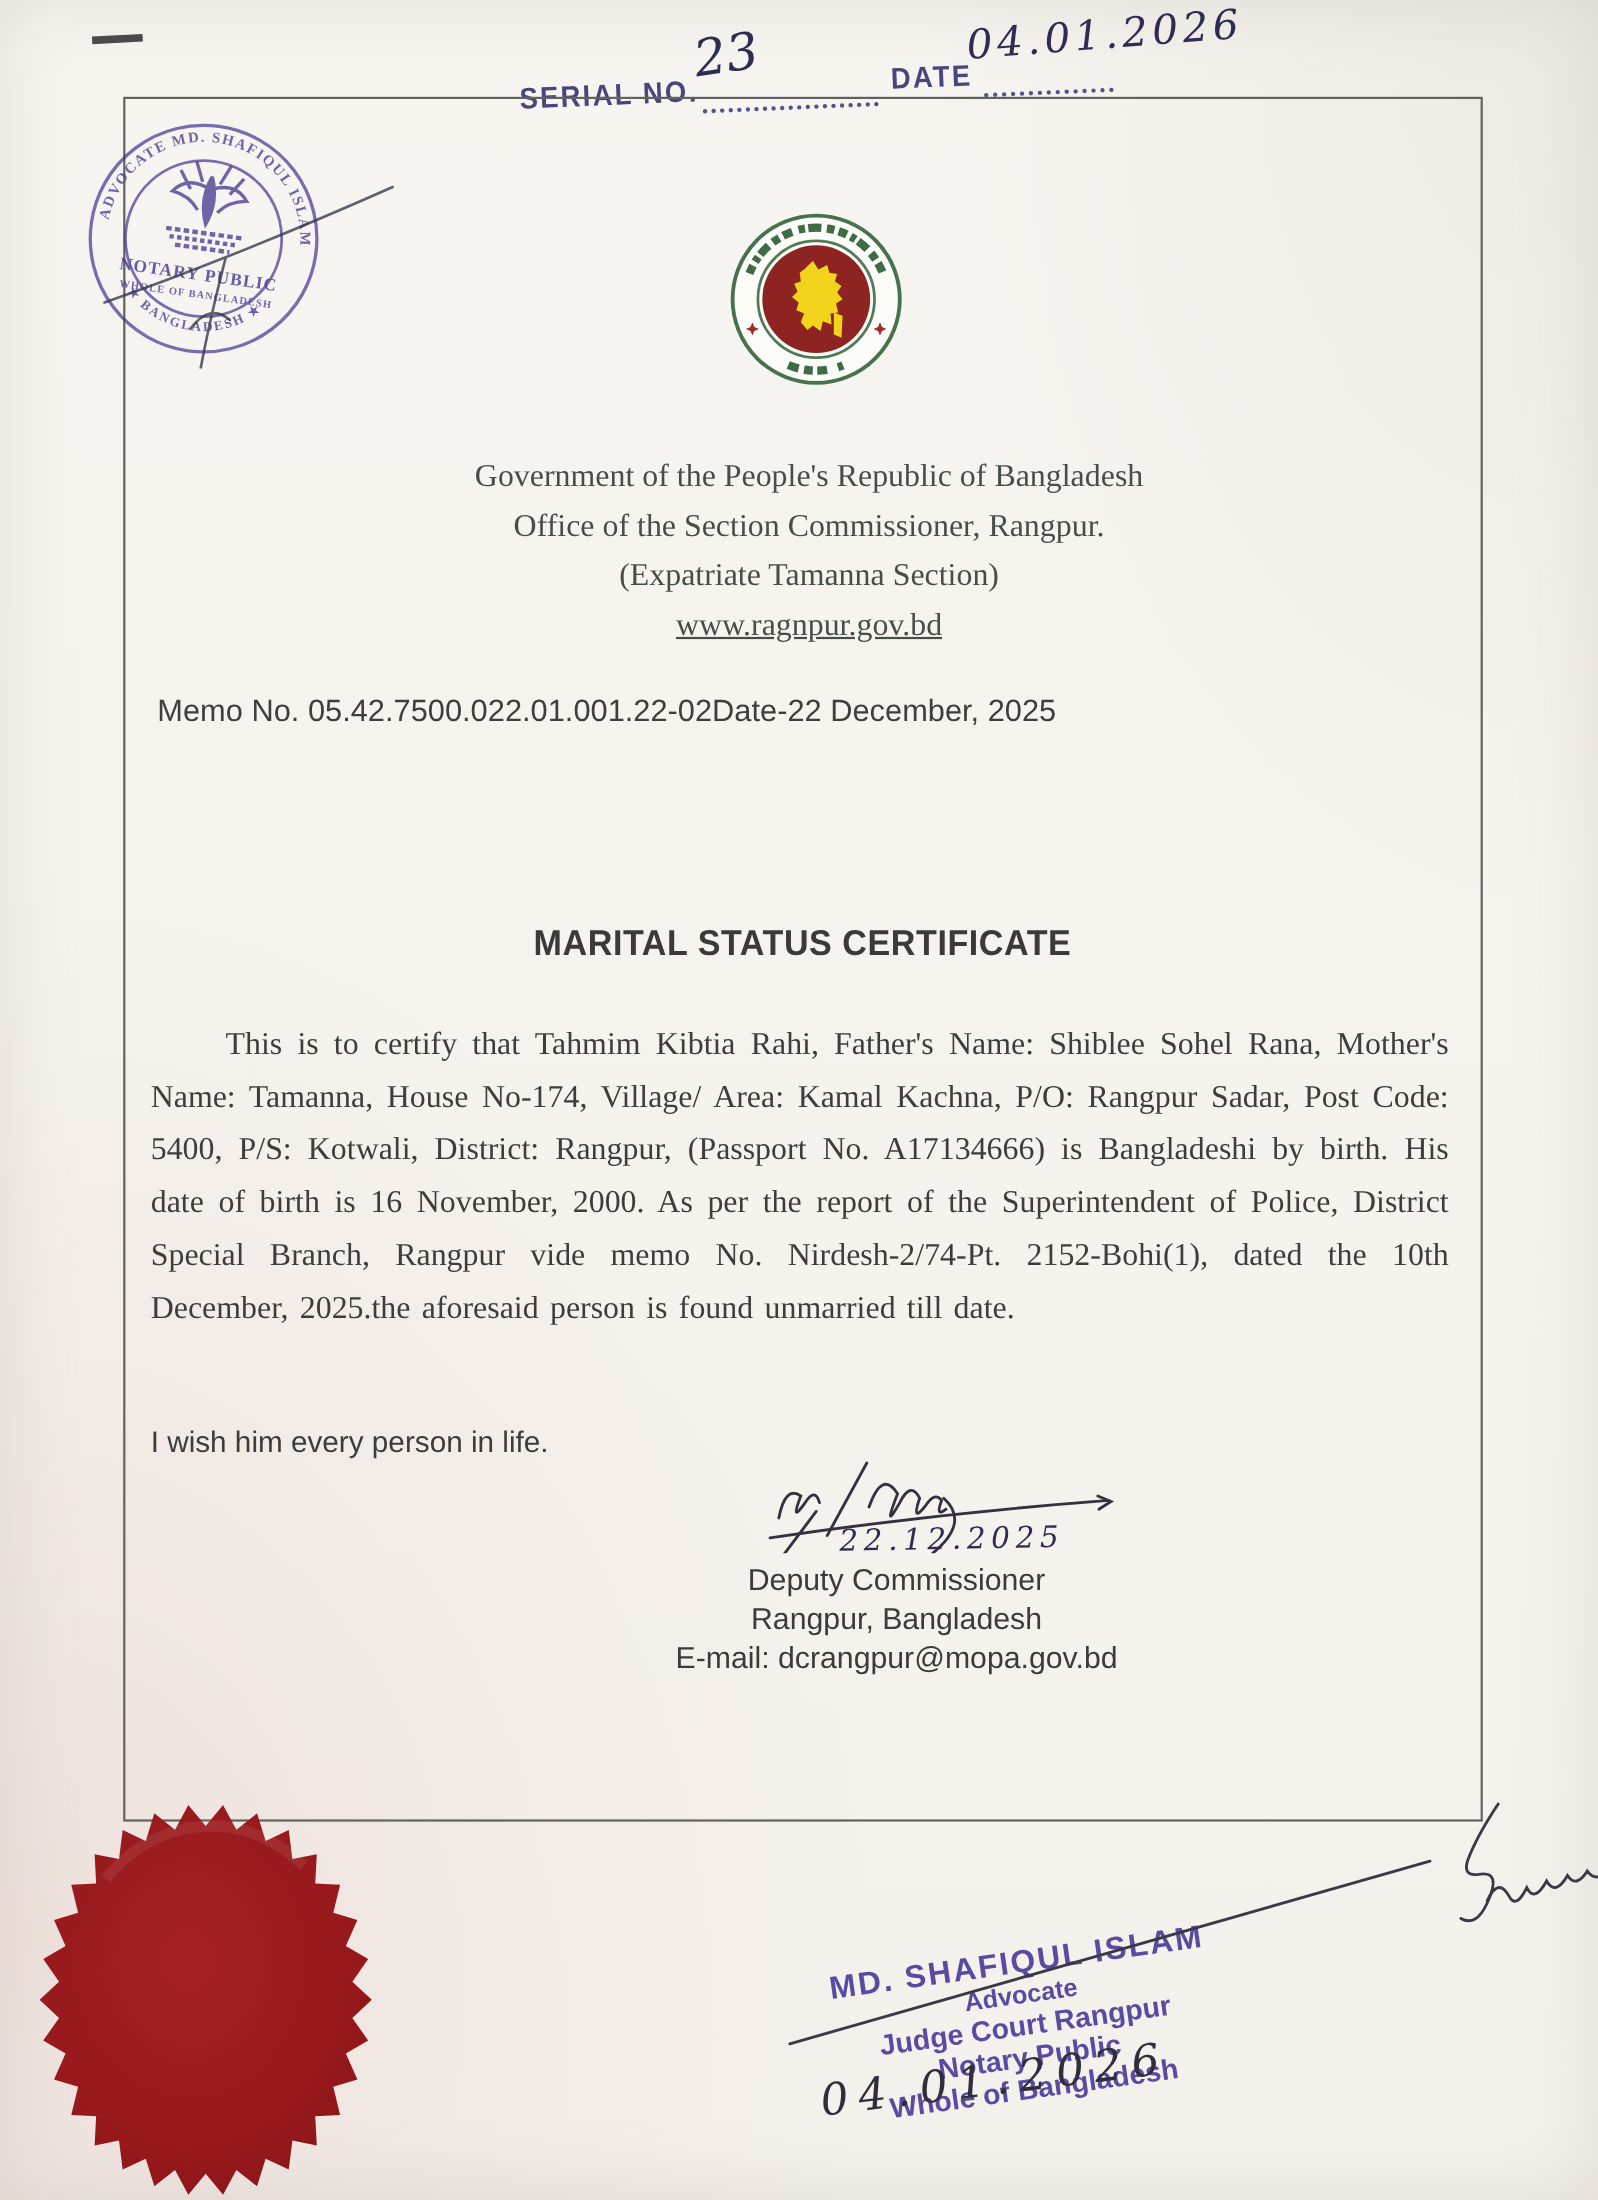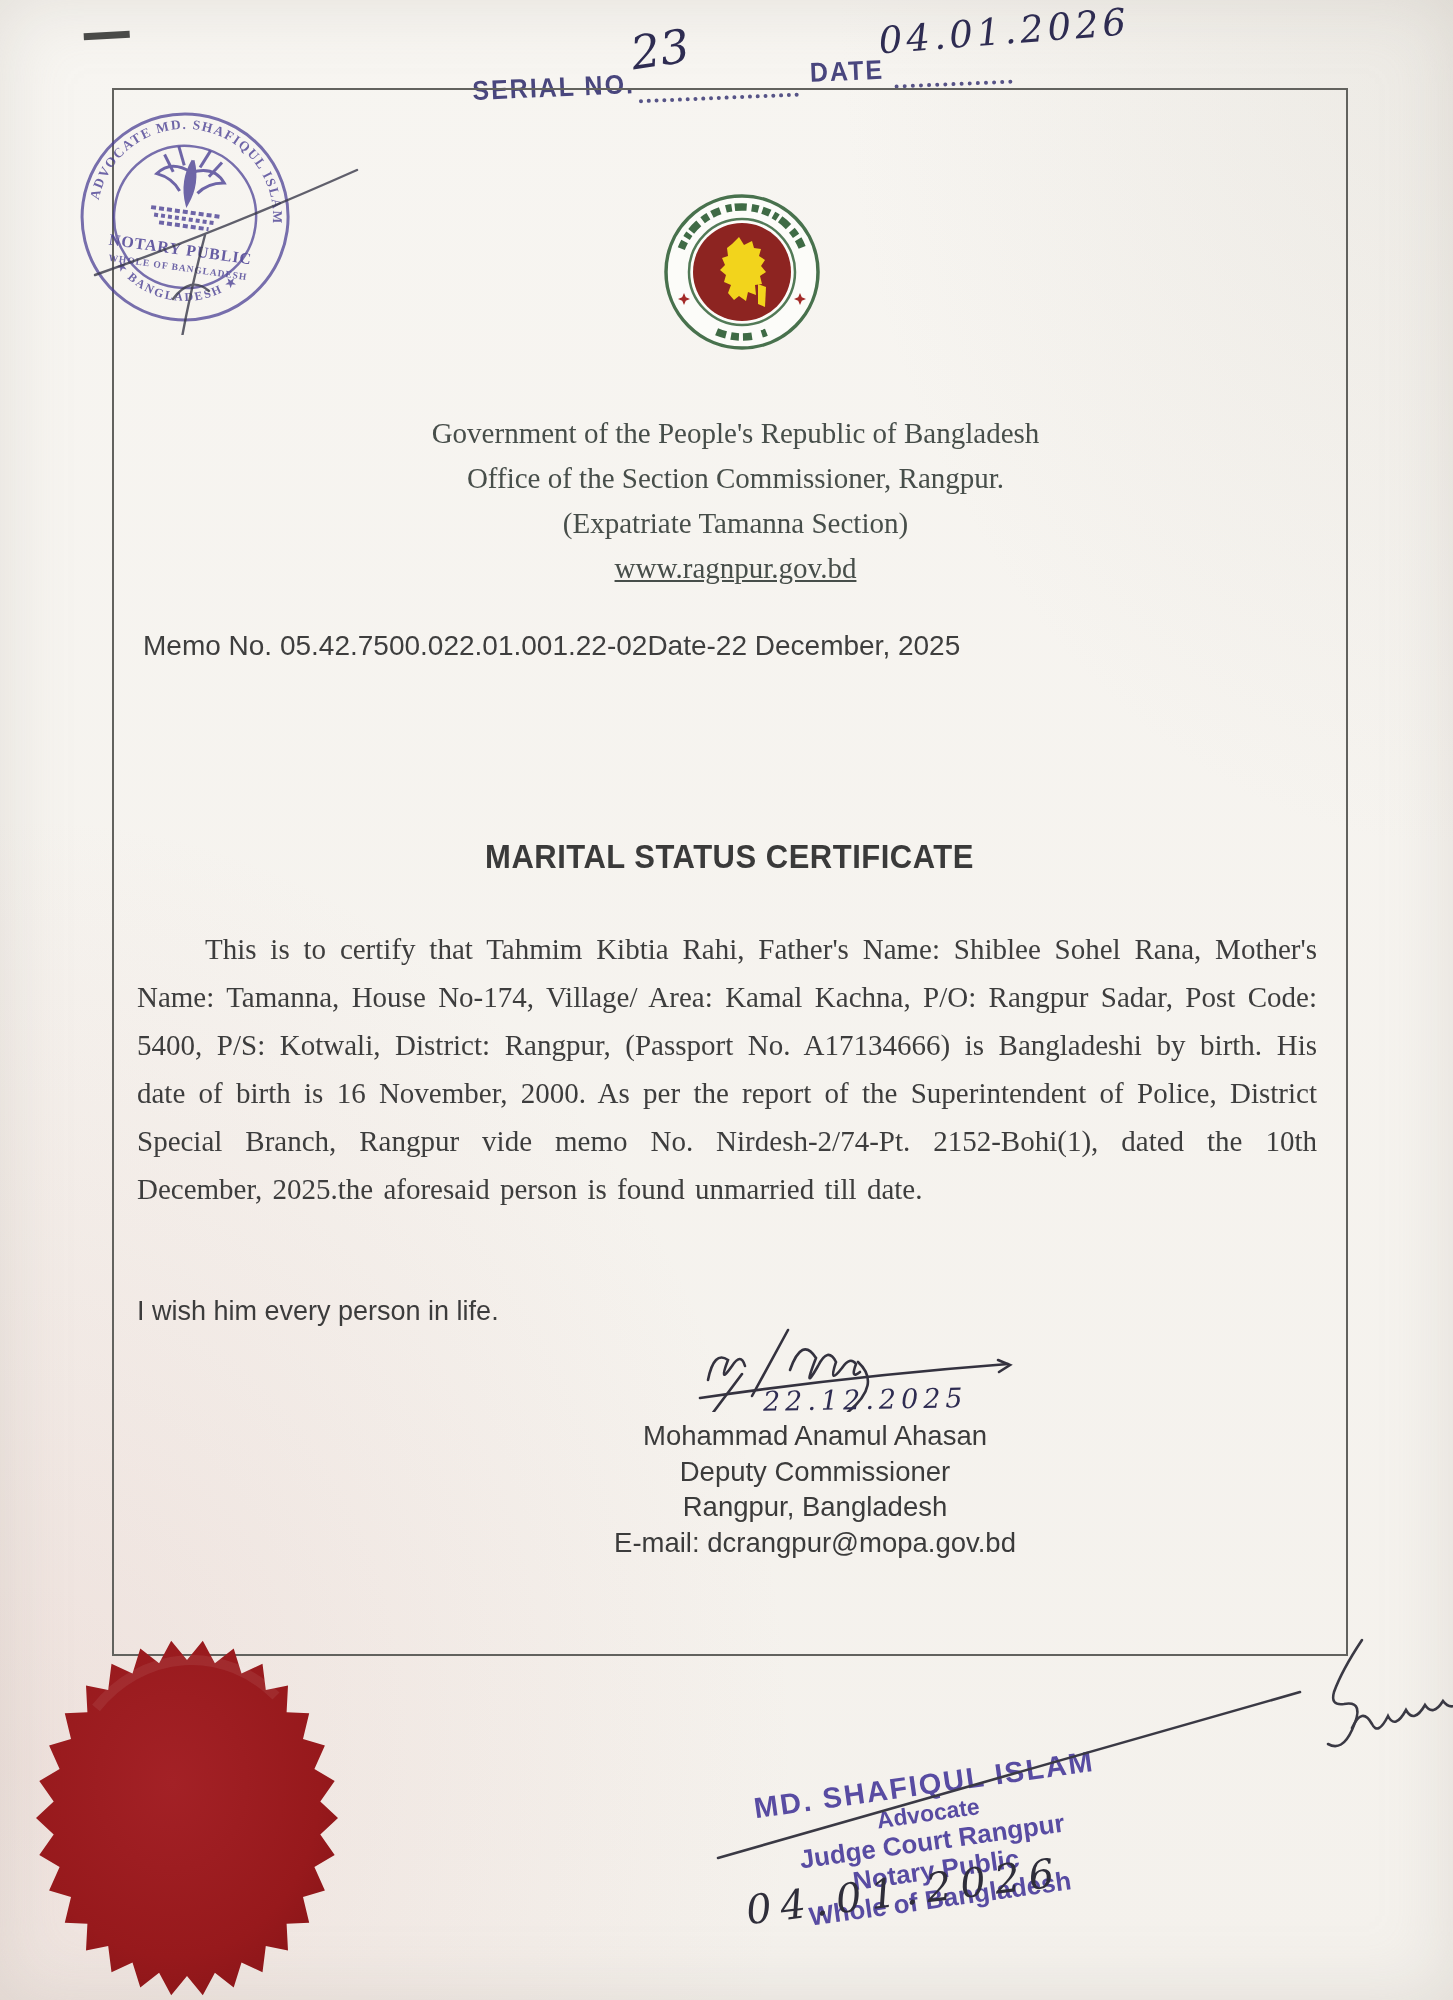--- a/index.html
+++ b/index.html
@@ -161,21 +161,20 @@
       <path d="M100,48 q12,-34 26,-12 q-14,36 2,8 q10,-20 18,-4 q-8,24 6,6 q8,-12 14,-4 q-6,16 4,8"></path>
       <path d="M168,40 q24,22 -10,50"></path>
       <path d="M10,76 Q160,54 318,42"></path>
       <path d="M308,38 l12,5 -11,7"></path>
       <path d="M52,52 L22,92"></path>
     </g>
   </svg>
   <div class="abs hw sig-date">22.12.2025</div>
 
   <div class="abs contact-block">
-    <div>Mohammad  Anamul Ahasan</div>
     <div>Deputy Commissioner</div>
     <div>Rangpur, Bangladesh</div>
     <div>E-mail: dcrangpur@mopa.gov.bd</div>
   </div>
 
   <svg class="abs red-seal" width="302" height="360" viewBox="0 0 302 360">
     <defs>
       <radialGradient id="sealGrad" cx="45%" cy="40%" r="70%">
         <stop offset="0%" stop-color="#a32126"></stop>
         <stop offset="70%" stop-color="#97191c"></stop>

